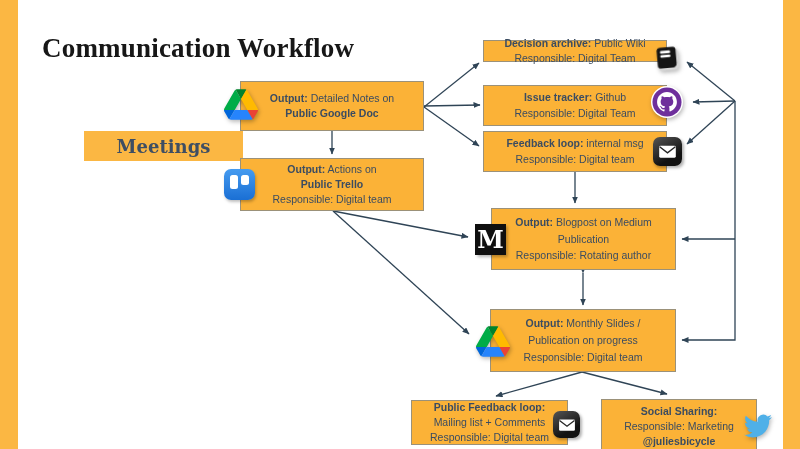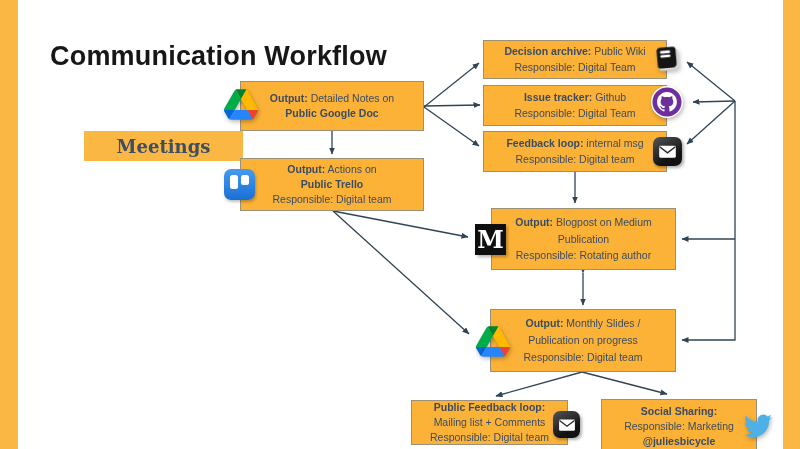--- a/index.html
+++ b/index.html
@@ -1,21 +1,21 @@
 <!DOCTYPE html>
 <html><head>
 <meta charset="utf-8">
 <style>
   html,body{margin:0;padding:0;background:#fff;}
   .canvas{position:relative;width:800px;height:449px;background:#ffffff;overflow:hidden;
           font-family:"Liberation Sans",sans-serif;}
   .accent{position:absolute;top:0;height:449px;background:#FBB743;}
   .accent.left{left:0;width:18px;}
   .accent.right{left:783px;width:17px;}
-  .title{position:absolute;left:34px;top:24px;margin:16px;font-family:Liberation Sans, sans-serif;
+  .title{position:absolute;left:34px;top:24px;margin:8px;font-family:Liberation Serif, serif;
          font-weight:700;font-size:27px;line-height:32px;color:#171717;letter-spacing:.2px;}
   .meetings{position:absolute;left:37px;top:131px;width:159px;height:30px;background:#FBB743;
             display:flex;align-items:center;justify-content:center;
             font-family:"DejaVu Serif",serif;font-weight:700;font-size:18px;color:#3E4E63;margin-left:47px;}
   .node{position:absolute;background:#FBB237;border:1px solid #9B9179;box-sizing:border-box;
         display:flex;flex-direction:column;justify-content:center;text-align:center;
         font-size:10.5px;color:#3B4C61;}
   .ln{line-height:15.2px;white-space:pre;}
   .tall .ln{line-height:16.8px;}
   .ln b{font-weight:700;}
@@ -76,21 +76,21 @@
     <div class="ln"><b>Output:</b><span> Detailed Notes on</span></div>
     <div class="ln"><b>Public Google Doc</b></div>
   </div>
 
   <div class="node" style="left:240px;top:158px;width:184px;height:53px">
     <div class="ln"><b>Output:</b><span> Actions on</span></div>
     <div class="ln"><b>Public Trello</b></div>
     <div class="ln"><span>Responsible: Digital team</span></div>
   </div>
 
-  <div class="node" style="left:483px;top:40px;width:184px;height:39px">
+  <div class="node" style="left:483px;top:40px;width:184px;height:22px">
     <div class="ln"><b>Decision archive:</b><span> Public Wiki</span></div>
     <div class="ln"><span>Responsible: Digital Team</span></div>
   </div>
 
   <div class="node" style="left:483px;top:85px;width:184px;height:41px">
     <div class="ln"><b>Issue tracker:</b><span> Github</span></div>
     <div class="ln"><span>Responsible: Digital Team</span></div>
   </div>
 
   <div class="node" style="left:483px;top:131px;width:184px;height:41px">

